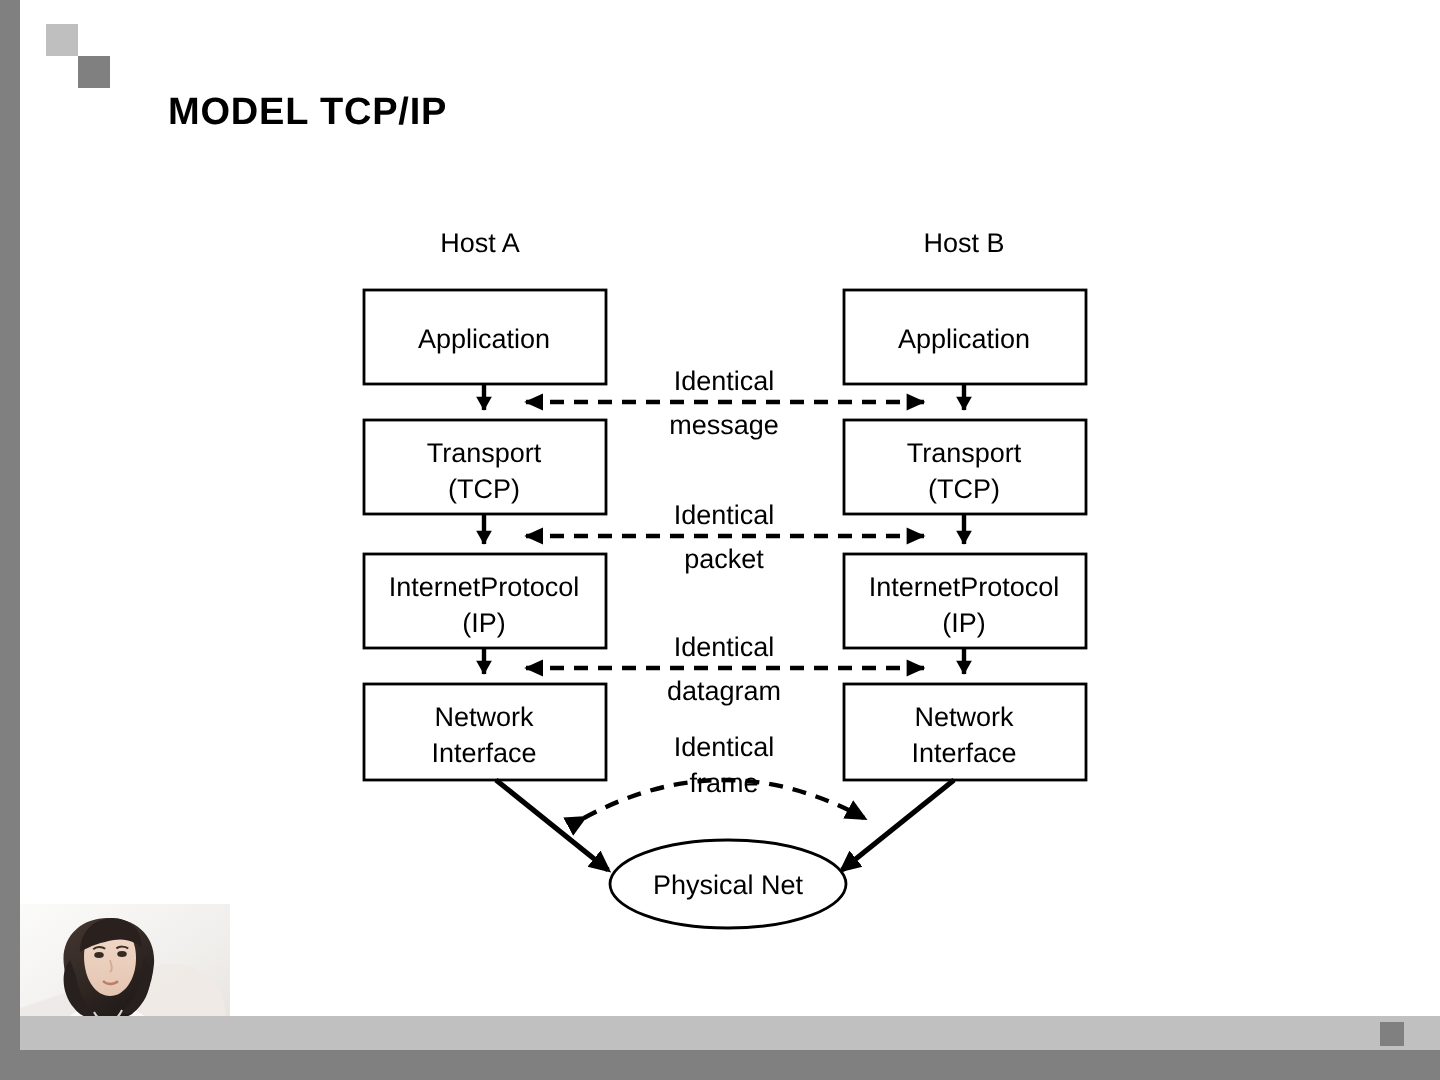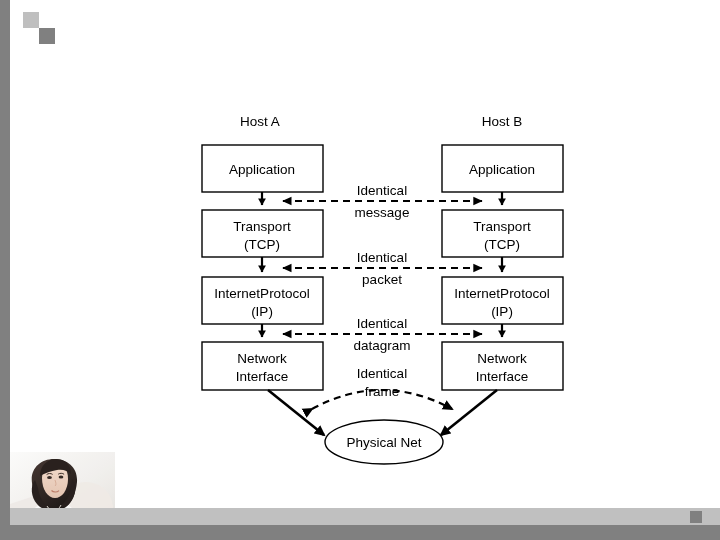--- a/index.html
+++ b/index.html
@@ -71,21 +71,21 @@
     font-size: 19px;
     font-weight: bold;
     letter-spacing: 0.4px;
     color: #000000;
     white-space: nowrap;
   }
 
   
   .diagram {
     position: absolute;
-    left: 184px; top: 95px;
+    left: 164px; top: 95px;
     width: 400px; height: 380px;
   }
   .diagram svg {
     display: block;
   }
   .host-label, .box-label, .mid-label, .ellipse-label {
     font-family: "Liberation Sans", sans-serif;
     fill: #000000;
   }
   .host-label { font-size: 13.5px; }
@@ -121,20 +121,21 @@
 </style>
 </head>
 <body>
 
 <div id="slide">
 
   <div class="left-bar"></div>
   <div class="deco-sq-light"></div>
   <div class="deco-sq-dark"></div>
 
+  <div class="title">MODEL TCP/IP</div>
 
   <div class="diagram">
     <svg width="400" height="380" viewBox="0 0 400 380" xmlns="http://www.w3.org/2000/svg">
 
       <text class="host-label" x="76" y="31" text-anchor="middle">Host A</text>
       <text class="host-label" x="318" y="31" text-anchor="middle">Host B</text>
 
       <rect class="nbox" x="18" y="50" width="121" height="47"></rect>
       <rect class="nbox" x="18" y="115" width="121" height="47"></rect>
       <rect class="nbox" x="18" y="182" width="121" height="47"></rect>

